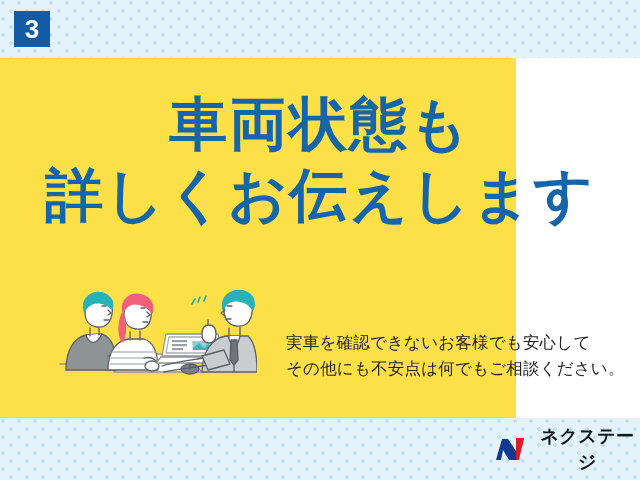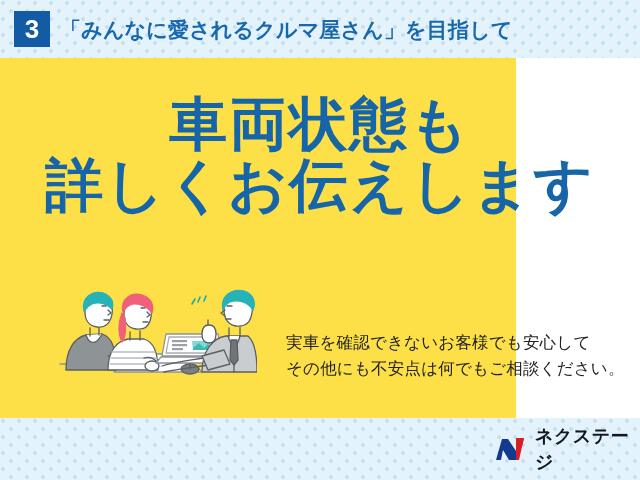--- a/index.html
+++ b/index.html
@@ -75,21 +75,21 @@
     top: 36px;
     width: 640px;
     text-align: center;
     color: #1565a8;
     font-weight: bold;
     line-height: 1.06;
     letter-spacing: 2px;
     font-family: "DejaVu Sans", "Liberation Sans", sans-serif;
   }
   #headline-line1 { font-size: 58px; display: block; }
-  #headline-line2 { font-size: 58px; display: block; }
+  #headline-line2 { font-size: 58px; display: block; margin-top: 10px; }
 
   
   #content-row {
     position: absolute;
     left: 0;
     top: 212px;
     width: 640px;
     height: 130px;
   }
 
@@ -128,32 +128,32 @@
   }
   #brand-mark { width: 34px; height: 26px; display: block; }
   #brand-name {
     margin-left: 6px;
     font-size: 18px;
     font-weight: bold;
     color: #11181f;
     letter-spacing: 0.5px;
     line-height: 26px;
     font-family: "DejaVu Sans", "Liberation Sans", sans-serif;
+    text-align: center;
   }
 </style>
 </head>
 <body>
 
 <div id="page">
 
   <div class="dotband" id="header-band"></div>
 
   <div id="step-badge">3</div>
 
-  <div id="header-title">「みんなに愛されるクルマ屋さん」を目指して</div>
 
   <div id="body-area">
 
     <div id="headline">
       <span id="headline-line1">車両状態も</span>
       <span id="headline-line2">詳しくお伝えします</span>
     </div>
 
     <div id="content-row">
 

